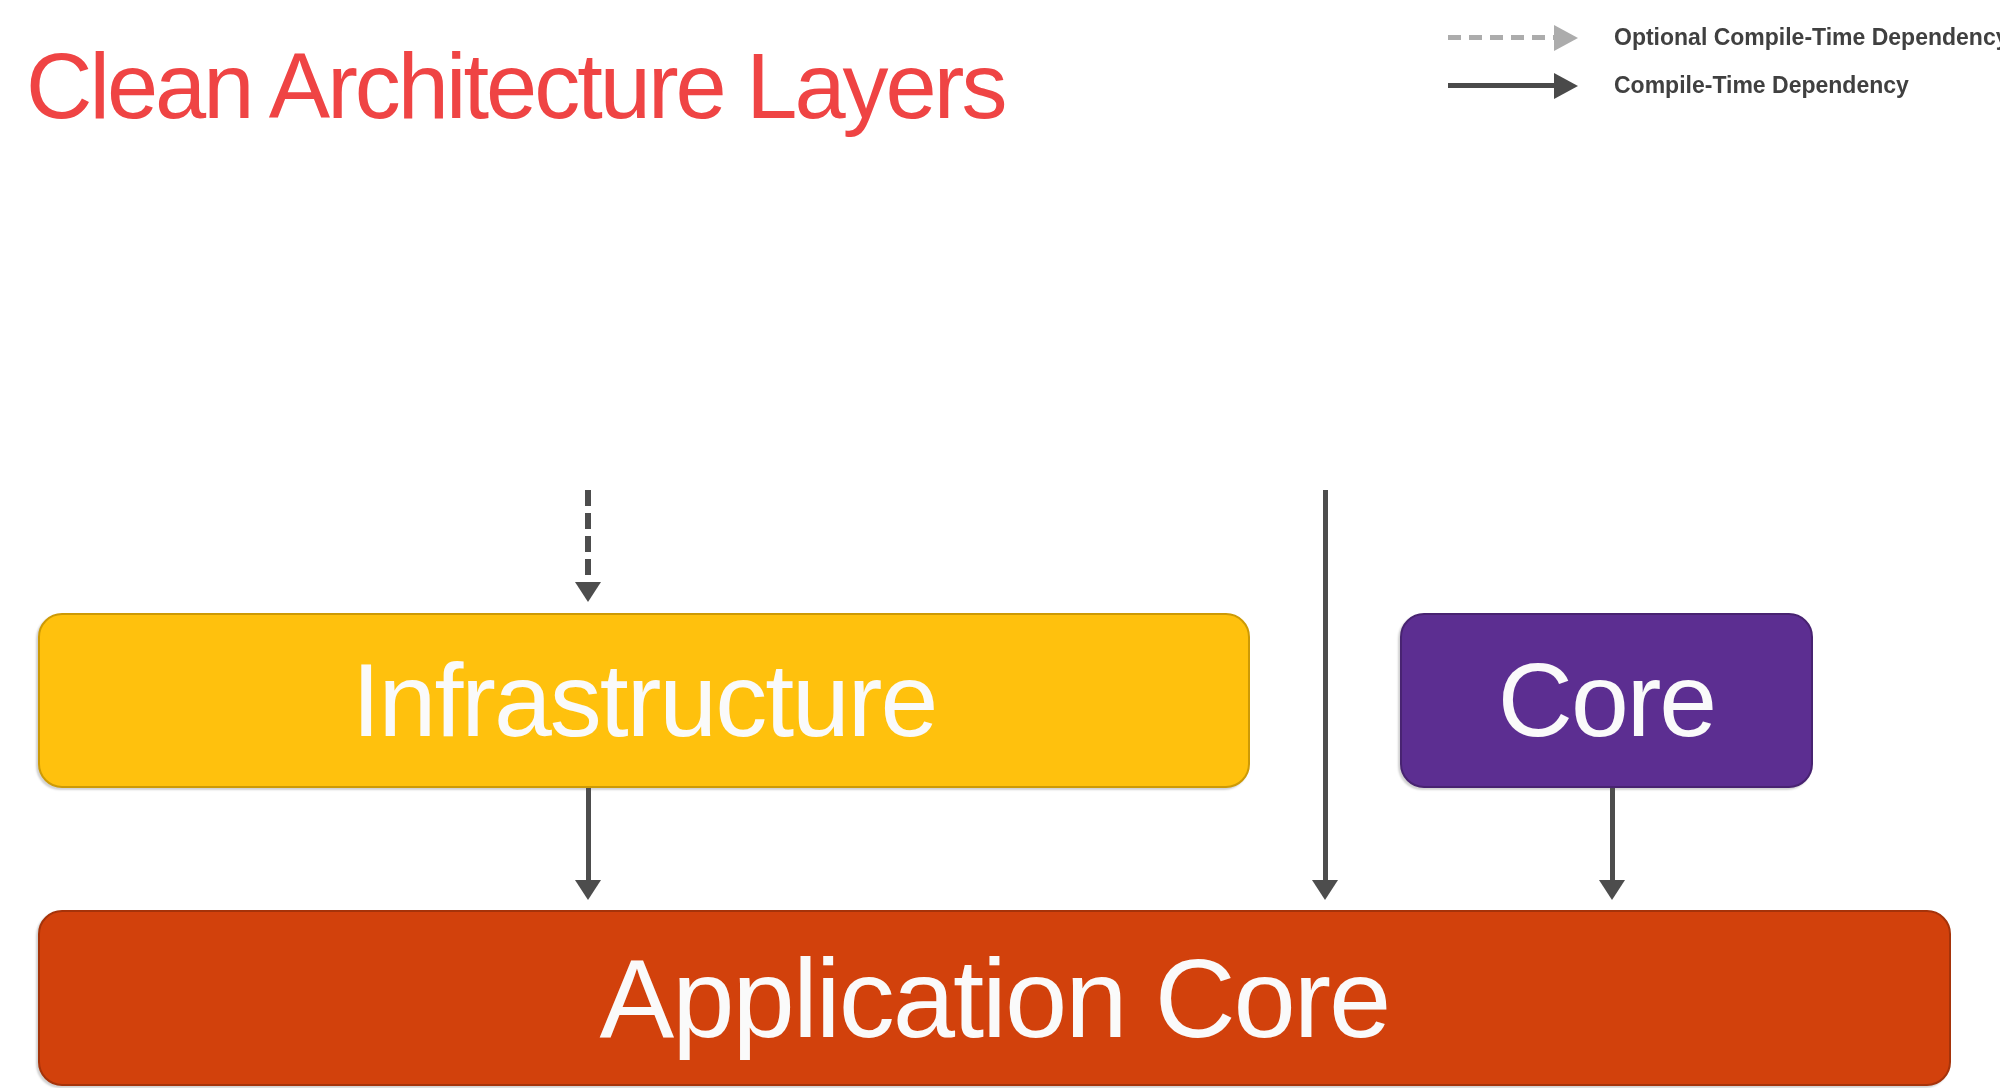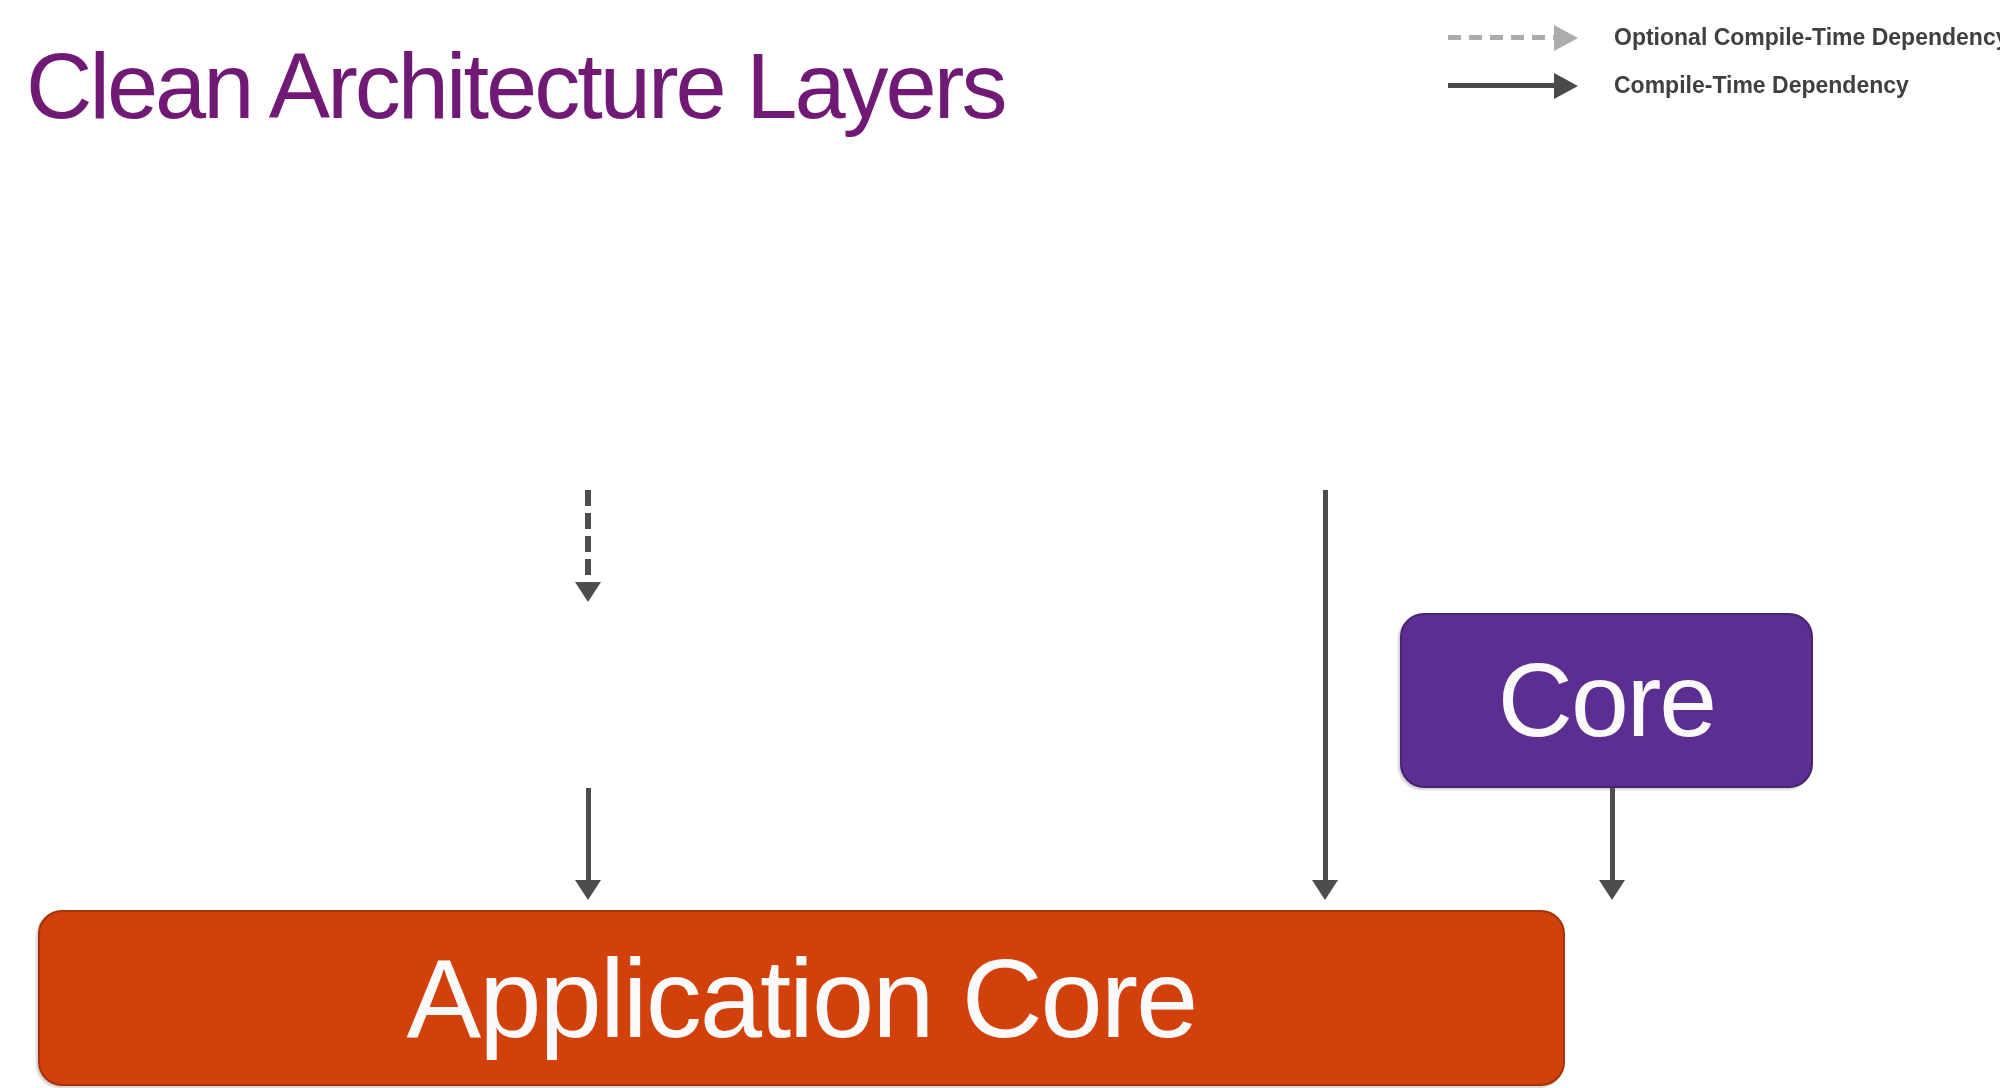--- a/index.html
+++ b/index.html
@@ -17,21 +17,21 @@
   }
 
   
   .title {
     position: absolute;
     left: 26px;
     top: 34px;
     font-size: 92px;
     font-weight: 300;
     letter-spacing: -3px;
-    color: #701a75;
+    color: #ef4444;
     white-space: nowrap;
   }
 
   
   .legend-row {
     position: absolute;
     left: 1448px;
     display: flex;
     align-items: center;
     white-space: nowrap;
@@ -90,21 +90,21 @@
     border: 2px solid rgba(0,0,0,0.28);
     box-shadow: -2px 2px 2px rgba(0,0,0,0.18);
   }
   .box .label {
     white-space: nowrap;
     letter-spacing: -2px;
   }
   #box-user-interface   { left: 38px;   top: 313px; width: 1774px; height: 176px; font-size: 108px; }
   #box-infrastructure   { left: 38px;   top: 613px; width: 1212px; height: 175px; font-size: 104px; }
   #box-tests            { left: 1400px; top: 613px; width: 413px;  height: 175px; font-size: 104px; }
-  #box-application-core { left: 38px;   top: 910px; width: 1527px; height: 176px; font-size: 112px; }
+  #box-application-core { left: 38px;   top: 910px; width: 1913px; height: 176px; font-size: 112px; }
 
   
   .varrow { position: absolute; }
   .varrow .vline {
     position: absolute;
     width: 5px;
     left: -2.5px;
     top: 0;
   }
   .varrow .vline.solid  { background: #4D4D4D; }
@@ -160,20 +160,23 @@
 
   <div class="legend-row row-compile">
     <div class="legend-arrow solid">
       <div class="line"></div>
       <div class="head"></div>
     </div>
     <div class="legend-label">Compile-Time Dependency</div>
   </div>
 
 
+  <div class="box" id="box-infrastructure" style="background-color: rgb(255, 193, 13); border-color: rgb(205, 154, 5);">
+    <span class="label">Infrastructure</span>
+  </div>
 
   <div class="box" id="box-tests" style="background-color: rgb(92, 46, 145); border-color: rgb(72, 35, 113);">
     <span class="label">Core</span>
   </div>
 
   <div class="box" id="box-application-core" style="background-color: rgb(210, 65, 12); border-color: rgb(165, 51, 10);">
     <span class="label">Application Core</span>
   </div>
 
   <div class="varrow" id="arrow-ui-infra">

